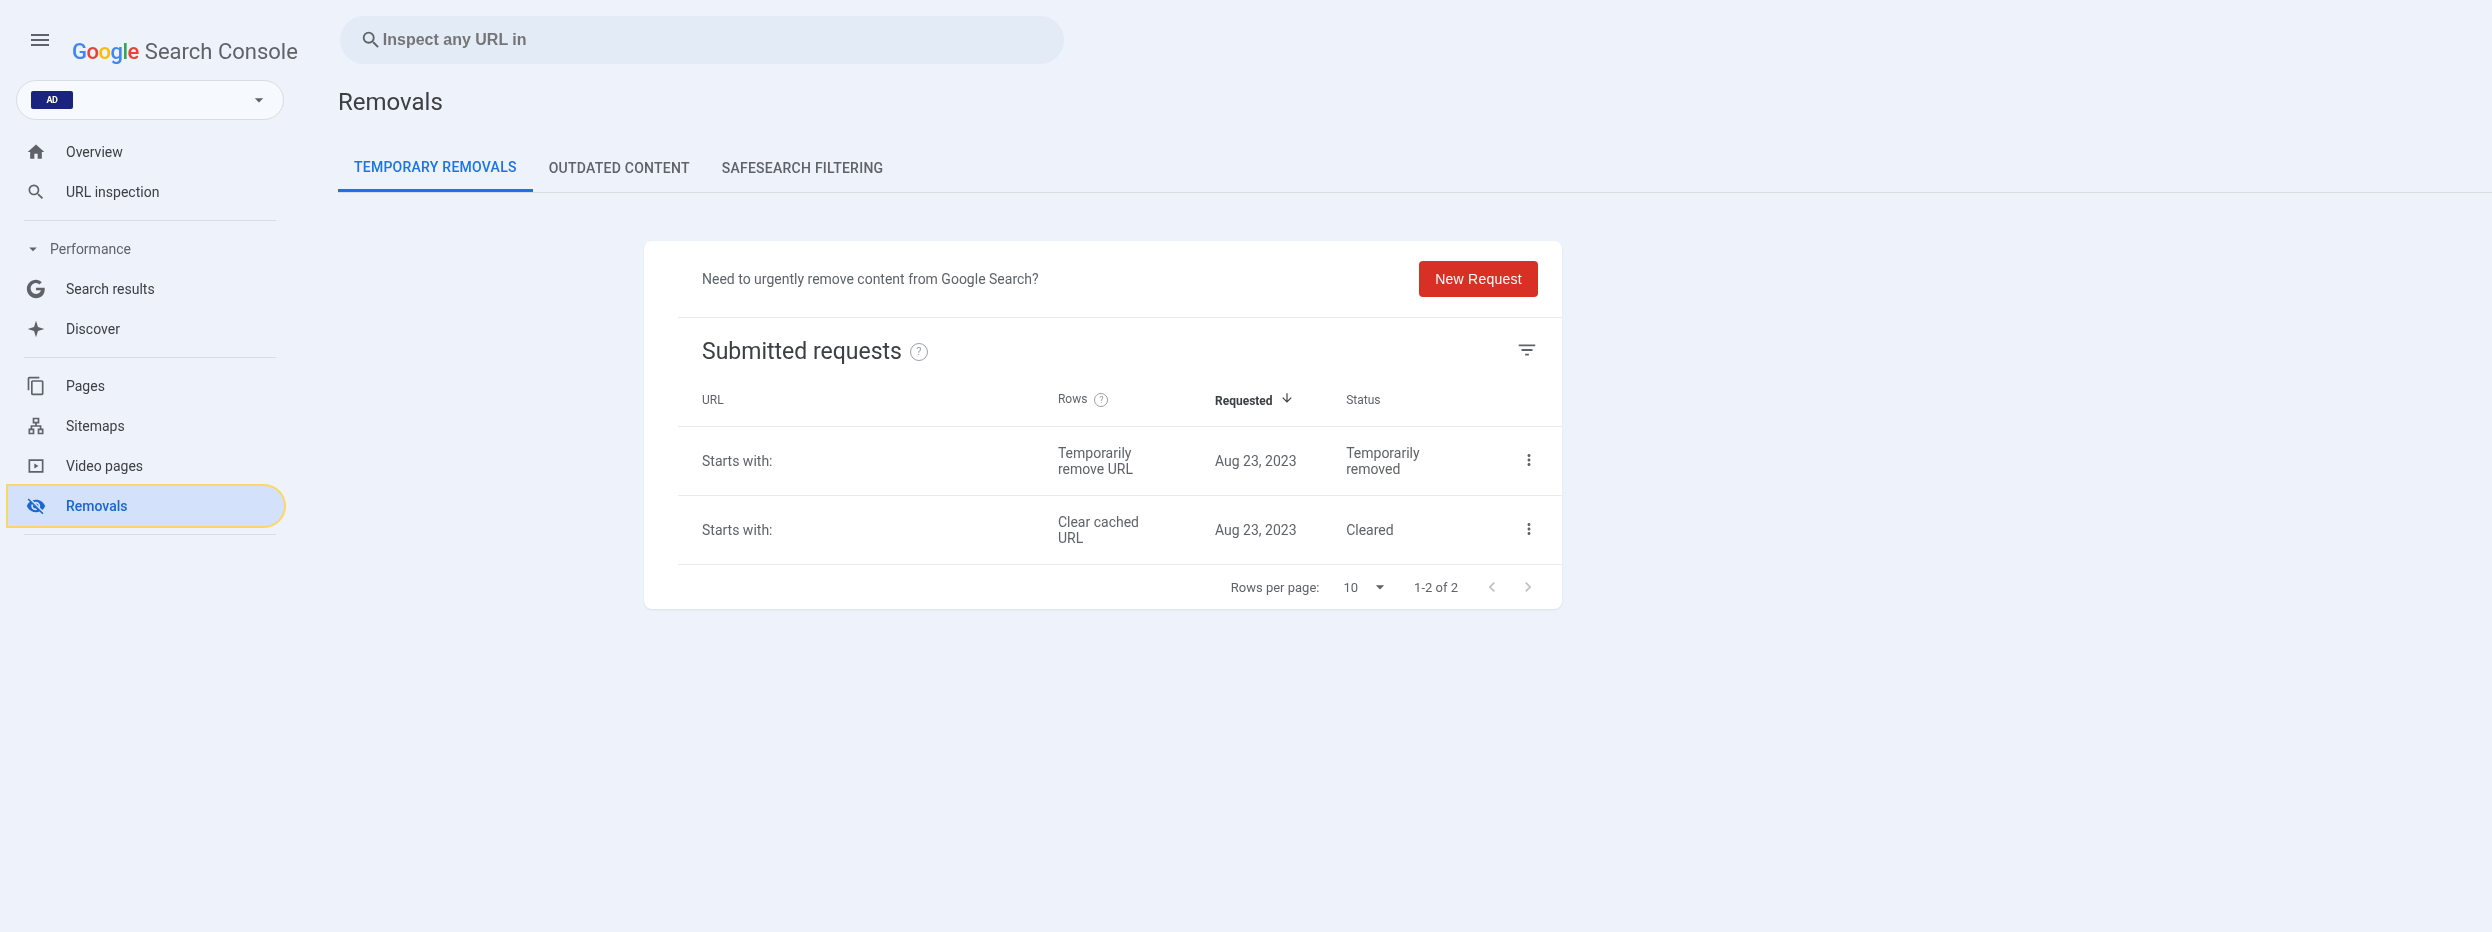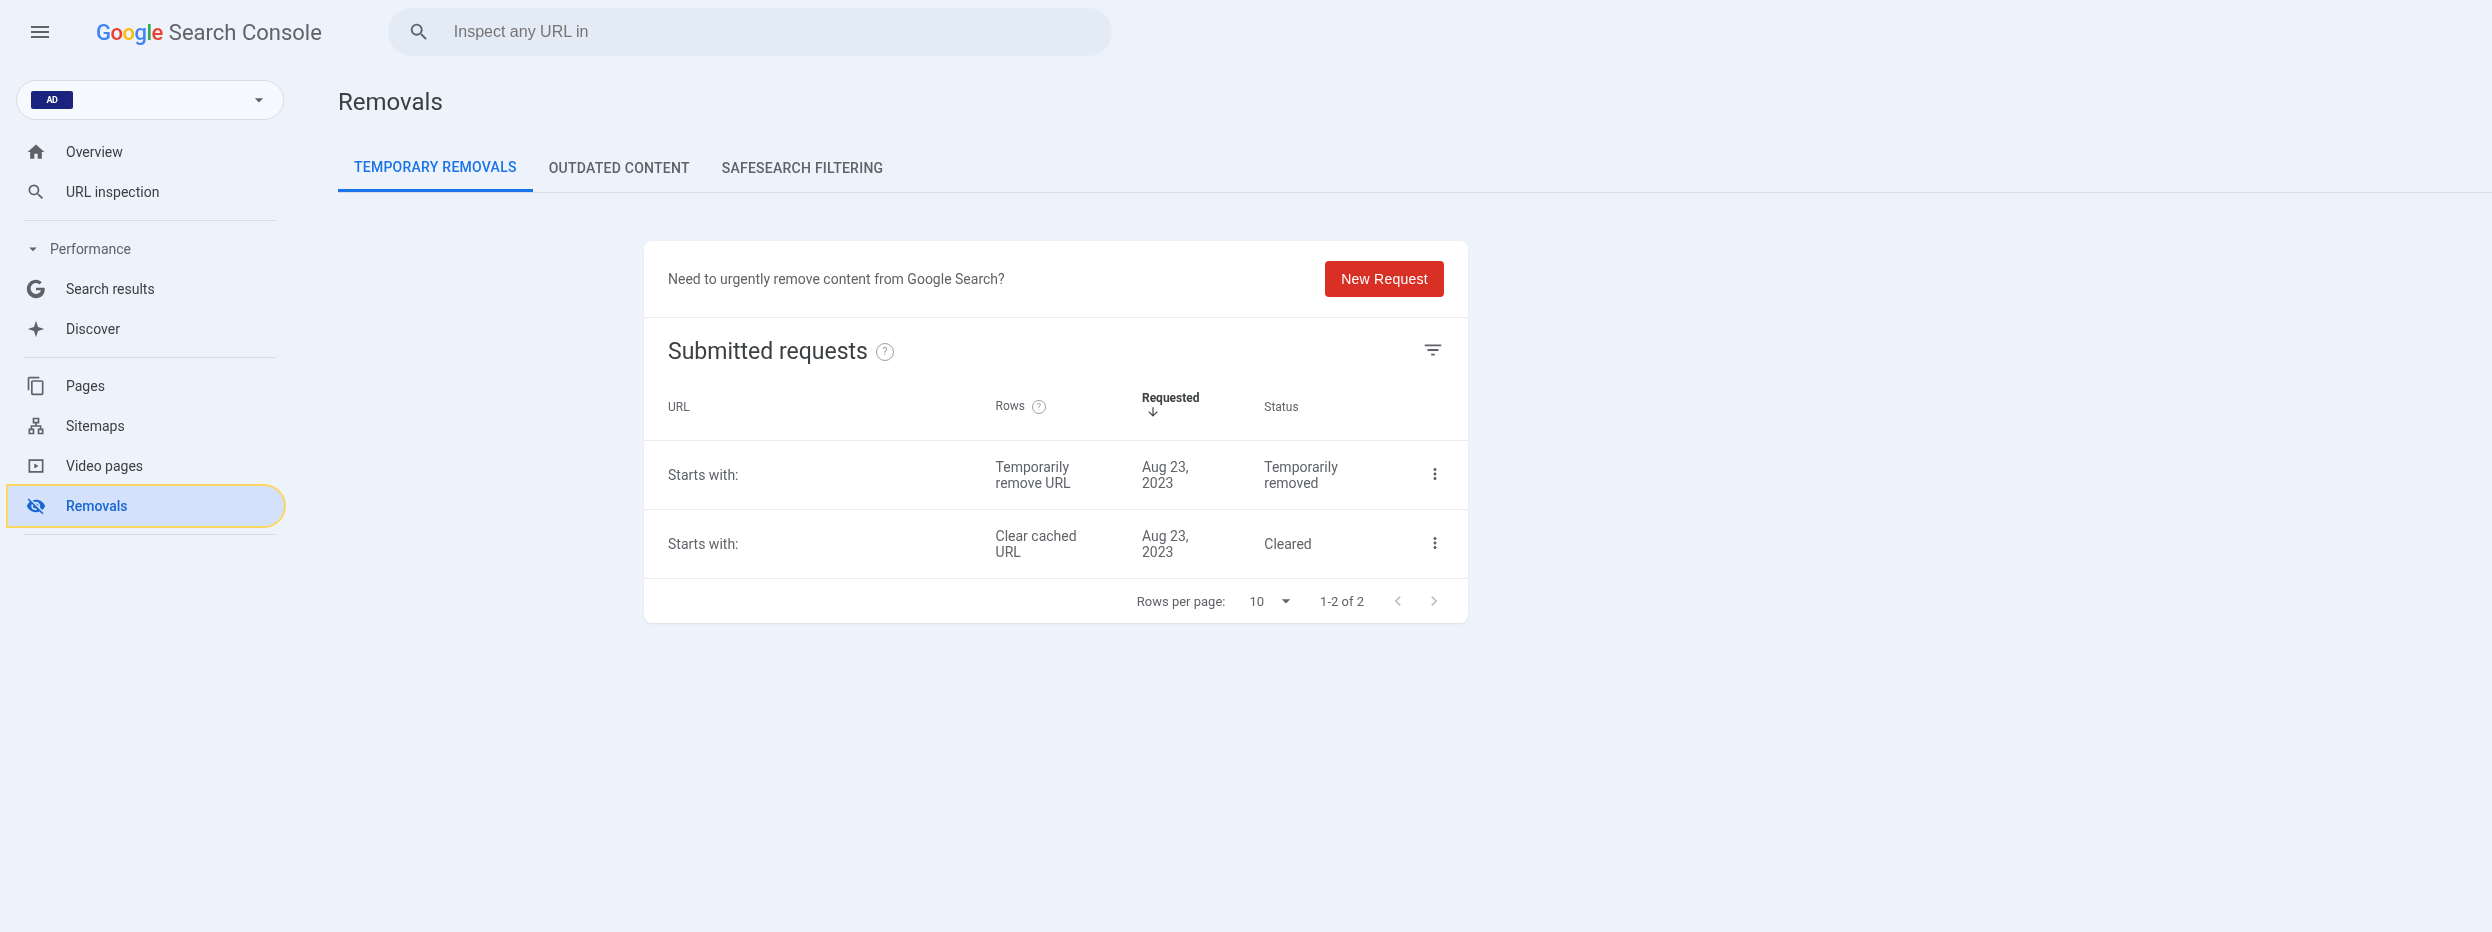--- a/index.html
+++ b/index.html
@@ -1,45 +1,45 @@
 <!DOCTYPE html>
 <html><head>
 <meta charset="utf-8">
 <style>
 * { box-sizing: border-box; margin: 0; padding: 0; }
 body { font-family: 'Google Sans', Roboto, Arial, sans-serif; background: #eef2fa; color: #3c4043; font-size: 14px; overflow: hidden; }
 .app { display: flex; flex-direction: column; width: 2492px; height: 932px; }
-.header { display: flex; align-items: center; height: 64px; padding: 0 16px; gap: 24px; }
+.header { display: flex; align-items: flex-end; height: 64px; padding: 0 16px; }
 .hamburger { width: 48px; height: 48px; display: flex; align-items: center; justify-content: center; cursor: pointer; border-radius: 50%; }
 .hamburger svg { width: 24px; height: 24px; fill: #5f6368; }
 .logo { display: flex; align-items: center; margin-left: 8px; }
 .logo-text { font-size: 22px; color: #5f6368; margin-left: 6px; font-weight: 400; }
 .search-wrap { margin-left: 42px; width: 724px; height: 48px; background: #e3ebf7; border-radius: 24px; display: flex; align-items: center; padding: 0 20px; }
 .search-wrap svg { width: 22px; height: 22px; fill: #5f6368; }
-.search-input { border: none; background: transparent; margin-left: 24px; font-size: 16px; color: #5f6368; outline: none; flex: 1; }
+.search-input { border: none; background: transparent; margin-left: 1px; font-size: 16px; color: #5f6368; outline: none; flex: 1; font-weight: bold; }
 .body { display: flex; flex: 1; }
 .sidebar { width: 300px; padding: 16px 8px 8px 8px; display: flex; flex-direction: column; }
 .property-selector { margin: 0 8px 12px 8px; height: 40px; border: 1px solid #dadce0; border-radius: 20px; display: flex; align-items: center; padding: 0 14px; cursor: pointer; background: #f6f9fd; }
 .property-icon { width: 42px; height: 18px; background: #1a237e; border-radius: 2px; color: #fff; font-size: 9px; font-weight: 700; display: flex; align-items: center; justify-content: center; letter-spacing: -0.5px; }
 .property-selector .arrow { margin-left: auto; }
 .nav-item { height: 40px; display: flex; align-items: center; padding: 0 16px; border-radius: 0 20px 20px 0; cursor: pointer; color: #3c4043; font-size: 14px; margin-right: 8px; }
 .nav-item .icon { width: 24px; height: 24px; display: flex; align-items: center; justify-content: center; margin-right: 18px; }
 .nav-item .icon svg { width: 20px; height: 20px; fill: #5f6368; }
 .nav-item.selected { background: #d3e1fb; color: #1967d2; font-weight: 500; position: relative; }
 .nav-item.selected .icon svg { fill: #1967d2; }
 .nav-item.highlighted { box-shadow: 0 0 0 2px #fdd663; }
 .nav-section { display: flex; align-items: center; height: 40px; padding: 0 16px; color: #5f6368; font-size: 14px; cursor: pointer; }
 .nav-section svg { width: 18px; height: 18px; fill: #5f6368; margin-right: 8px; }
 .nav-divider { border-top: 1px solid #dadce0; margin: 8px 16px; }
 .main { flex: 1; padding: 24px 0 0 38px; }
 .page-title { font-size: 24px; color: #3c4043; font-weight: 400; margin-bottom: 28px; }
 .tabs { display: flex; border-bottom: 1px solid #dadce0; }
 .tab { padding: 0 16px; height: 48px; display: flex; align-items: center; text-transform: uppercase; font-size: 14px; font-weight: 500; color: #5f6368; cursor: pointer; letter-spacing: 0.25px; }
 .tab.active { color: #1a73e8; border-bottom: 3px solid #1a73e8; height: 48px; margin-bottom: -1px; }
-.card { background: #fff; border-radius: 8px; margin-top: 48px; margin-left: 306px; width: 824px; box-shadow: 0 1px 2px rgba(0,0,0,0.08); }
+.card { background: #fff; border-radius: 8px; margin-top: 48px; margin-left: 306px; width: 918px; box-shadow: 0 1px 2px rgba(0,0,0,0.08); padding-left: 34px; }
 .card-header { display: flex; align-items: center; padding: 20px 24px; border-bottom: 1px solid #e8eaed; }
 .card-header-text { font-size: 14px; color: #5f6368; }
 .new-request-btn { margin-left: auto; background: #d93025; color: #fff; border: none; height: 36px; padding: 0 16px; border-radius: 4px; font-size: 14px; font-weight: 500; cursor: pointer; letter-spacing: 0.25px; }
 .card-subheader { display: flex; align-items: center; padding: 20px 24px 8px 24px; }
 .card-subtitle { font-size: 23px; color: #3c4043; }
 .help-icon { width: 18px; height: 18px; margin-left: 8px; border: 1.5px solid #9aa0a6; border-radius: 50%; display: flex; align-items: center; justify-content: center; font-size: 11px; color: #9aa0a6; }
 .filter-icon { margin-left: auto; cursor: pointer; }
 .filter-icon svg { width: 22px; height: 22px; fill: #5f6368; }
 table { width: 100%; border-collapse: collapse; }
 thead th { text-align: left; padding: 18px 24px; font-weight: 400; font-size: 12px; color: #5f6368; }

